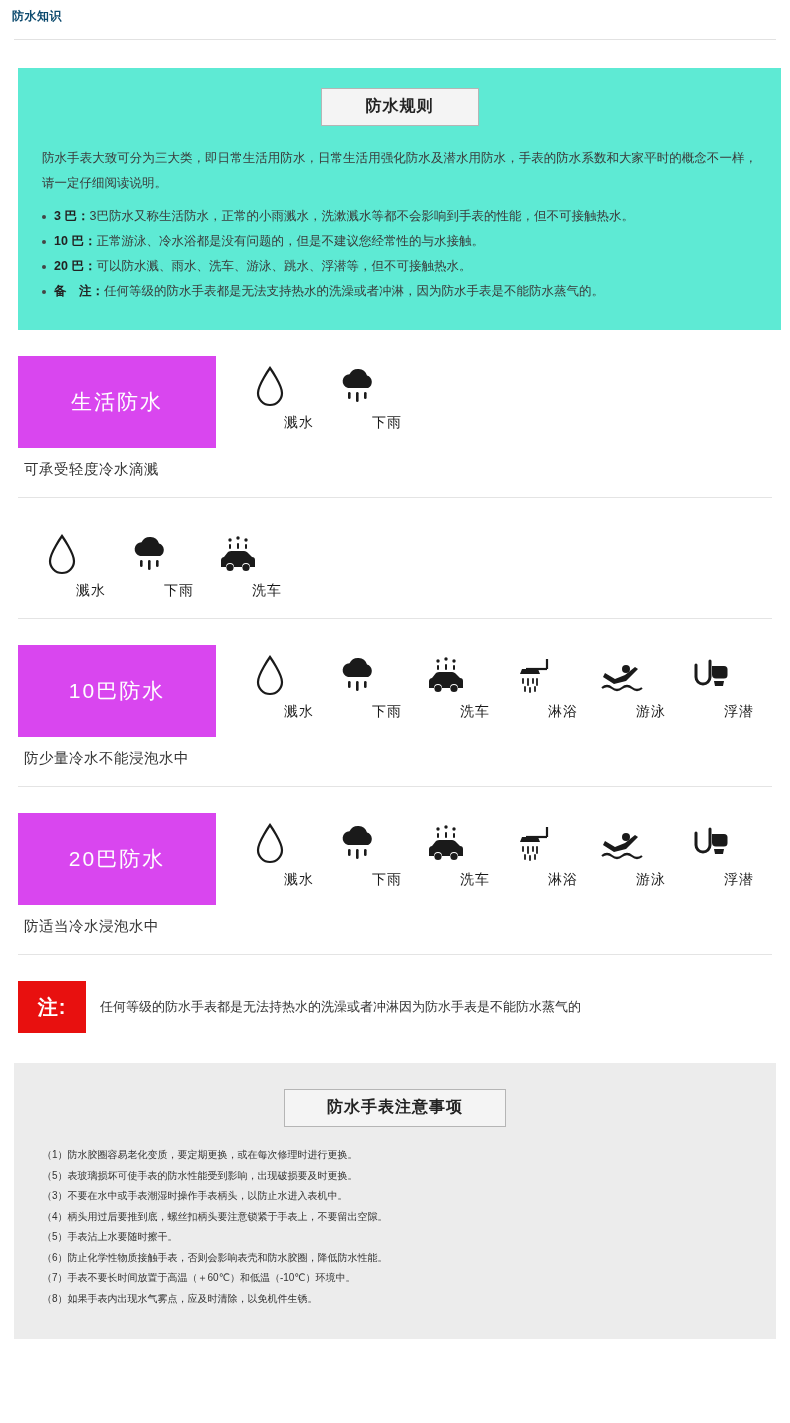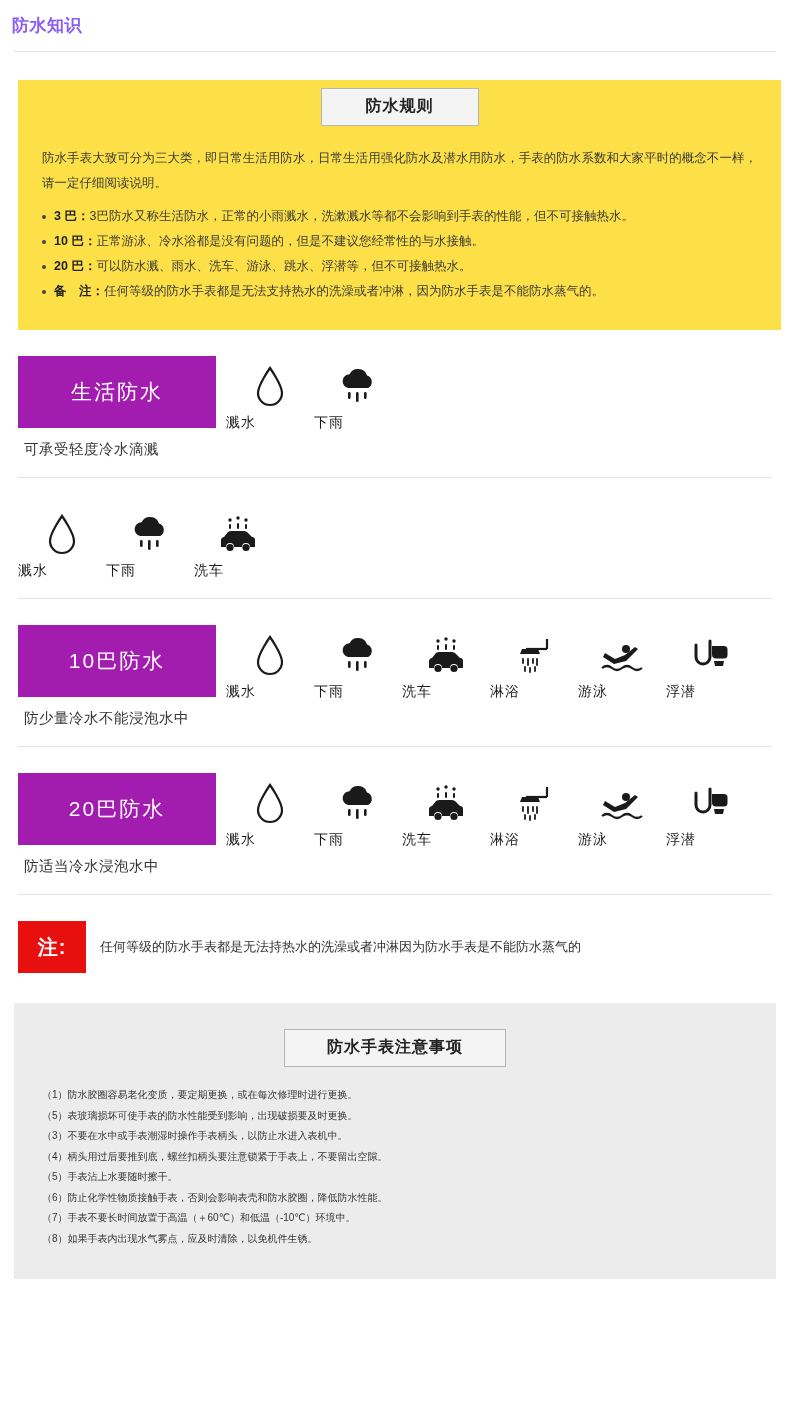--- a/index.html
+++ b/index.html
@@ -12,37 +12,37 @@
     min-height: 1423px;
     font-family: "Liberation Sans", "DejaVu Sans", sans-serif;
     color: #333;
     -webkit-font-smoothing: antialiased;
   }
 
   .page { width: 790px; position: relative; padding: 0 0 20px 0; }
 
   
   .page-title {
-    font-size: 17px;
+    font-size: 12px;
     font-weight: bold;
-    color: #8b5cf6;
-    padding: 14px 0 14px 12px;
+    color: #0c4a6e;
+    padding: 8px 0 14px 12px;
     letter-spacing: 0.5px;
   }
   .title-rule {
     height: 1px;
     background: #e2e2e2;
     margin: 0 14px 0 14px;
   }
 
   
   .rules-panel {
     margin: 28px 9px 0 18px;
-    background: #fde047;
-    padding: 8px 18px 26px 18px;
+    background: #5eead4;
+    padding: 20px 18px 26px 18px;
   }
   .rules-badge {
     width: 158px;
     margin: 0 auto 20px auto;
     border: 1px solid #b5b5b5;
     background: #f4f4f4;
     text-align: center;
     font-size: 16px;
     font-weight: bold;
     color: #222;
@@ -80,22 +80,22 @@
     border-bottom: 1px solid #e4e4e4;
     padding: 26px 0 18px 0;
     position: relative;
   }
   .grade-row:first-of-type { padding-top: 30px; }
   .grade-inner { display: flex; align-items: flex-start; }
 
   .grade-left { width: 208px; flex: 0 0 208px; }
   .grade-chip {
     width: 198px;
-    height: 72px;
-    background: #a21caf;
+    height: 92px;
+    background: #d946ef;
     color: #fff;
     font-size: 21px;
     letter-spacing: 2px;
     display: flex;
     align-items: center;
     justify-content: center;
     text-align: right;
   }
   .grade-note {
     margin-top: 12px;
@@ -106,21 +106,21 @@
   }
 
   .icons {
     flex: 1;
     display: flex;
     align-items: flex-start;
     padding-top: 6px;
   }
   .icon-cell {
     width: 88px;
-    text-align: left;
+    text-align: right;
     color: #1a1a1a;
   }
   .icon-art {
     height: 46px;
     display: flex;
     align-items: flex-end;
     justify-content: center;
   }
   .icon-label {
     margin-top: 6px;

